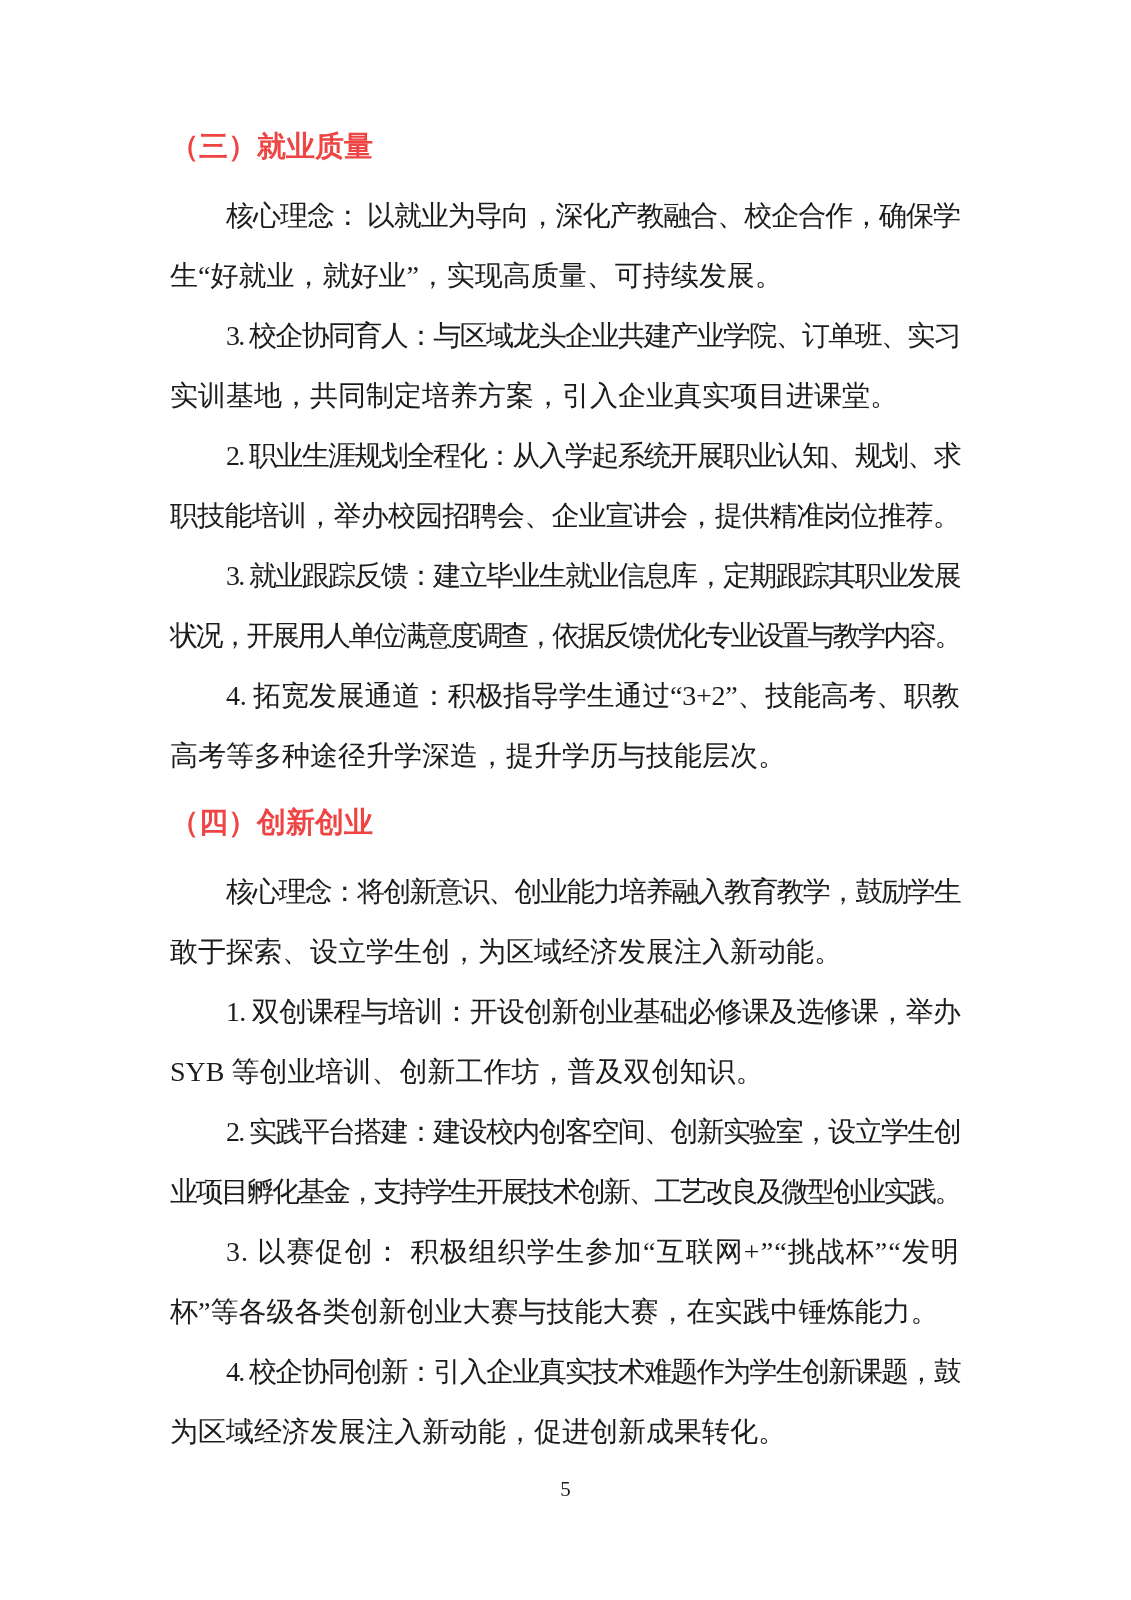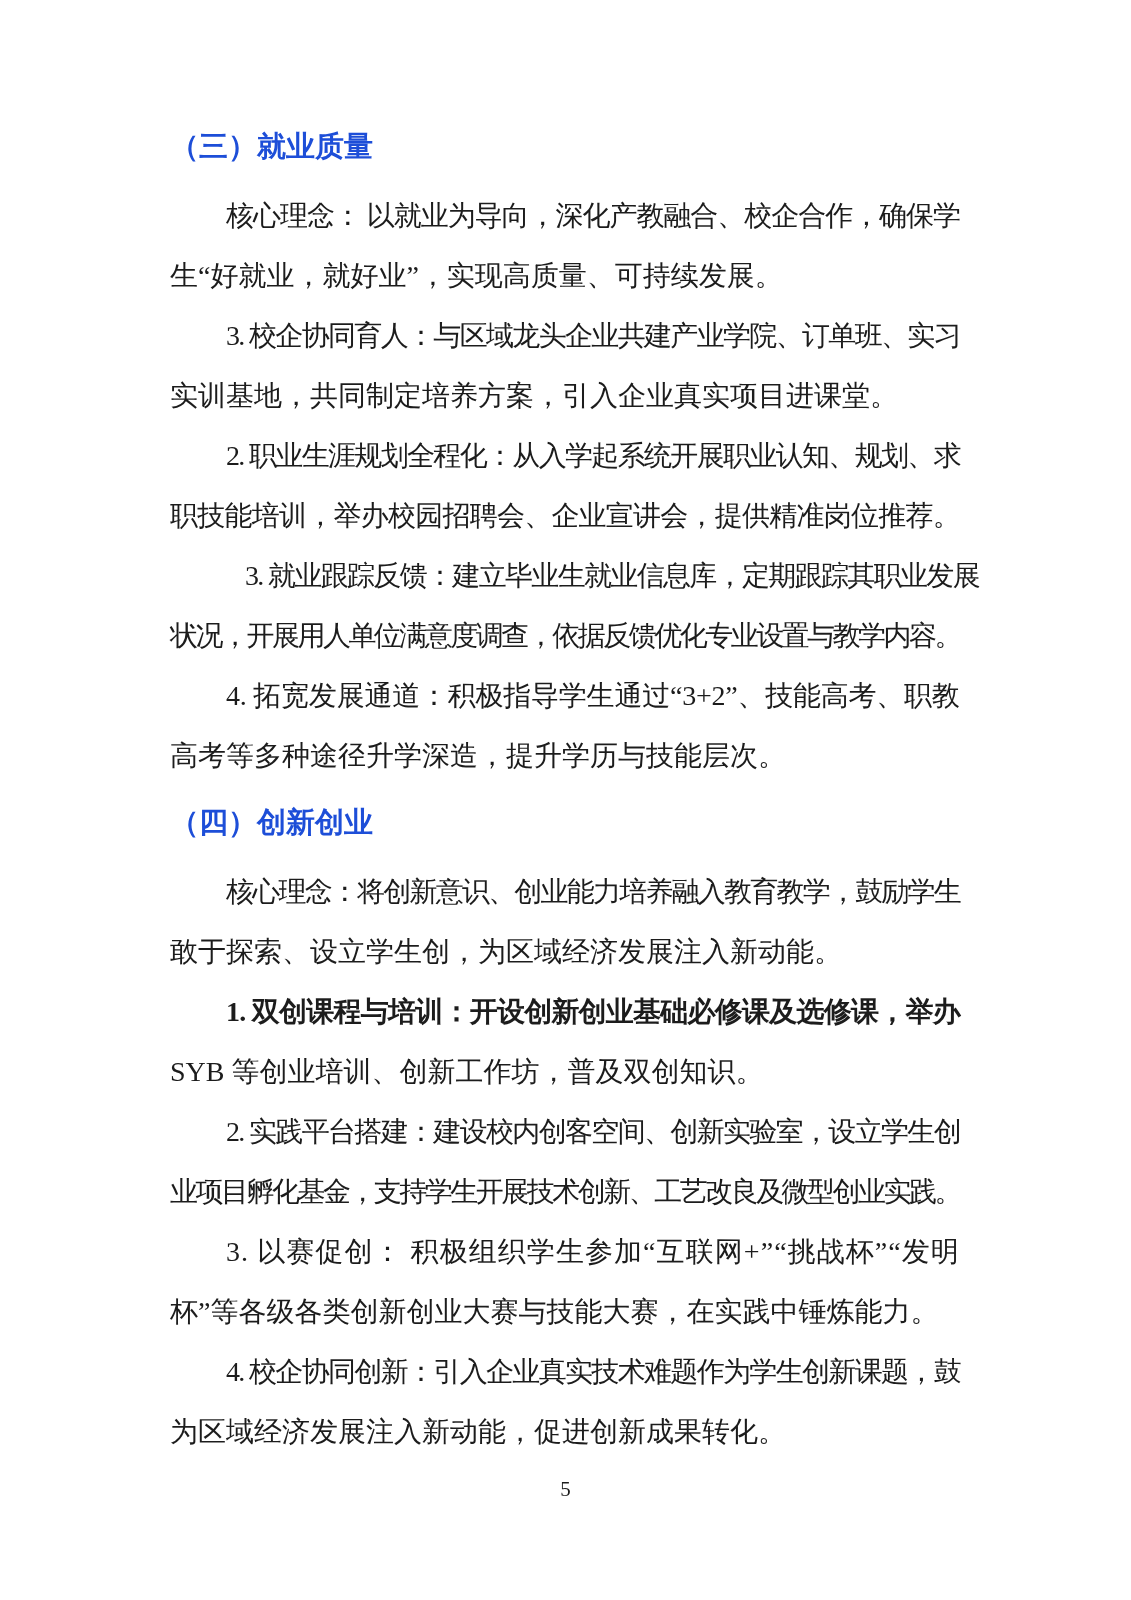--- a/index.html
+++ b/index.html
@@ -19,21 +19,21 @@
     position: absolute;
     left: 170px;
     top: 110px;
     width: 790px;
   }
   .heading {
     font-family: "Liberation Sans", sans-serif;
     font-weight: 700;
     font-size: 29px;
     line-height: 60px;
-    color: #1d4ed8;
+    color: #ef4444;
     margin: 6px 0 10px 0;
     white-space: nowrap;
   }
   .para {
     margin: 0;
   }
   .line {
     font-size: 28px;
     line-height: 60px;
     height: 60px;
@@ -69,34 +69,34 @@
     </div>
     <div class="para">
       <div class="line first stretch"><span style="letter-spacing: -1.66667px;">3. 校企协同育人：与区域龙头企业共建产业学院、订单班、实习</span></div>
       <div class="line"><span style="letter-spacing: 0px;">实训基地，共同制定培养方案，引入企业真实项目进课堂。</span></div>
     </div>
     <div class="para">
       <div class="line first stretch"><span style="letter-spacing: -1.66667px;">2. 职业生涯规划全程化：从入学起系统开展职业认知、规划、求</span></div>
       <div class="line"><span style="letter-spacing: -0.758621px;">职技能培训，举办校园招聘会、企业宣讲会，提供精准岗位推荐。</span></div>
     </div>
     <div class="para">
-      <div class="line first stretch"><span style="letter-spacing: -1.66667px; margin-left: 19px;">3. 就业跟踪反馈：建立毕业生就业信息库，定期跟踪其职业发展</span></div>
+      <div class="line first stretch"><span style="letter-spacing: -1.66667px;">3. 就业跟踪反馈：建立毕业生就业信息库，定期跟踪其职业发展</span></div>
       <div class="line"><span style="letter-spacing: -2.51613px;">状况，开展用人单位满意度调查，依据反馈优化专业设置与教学内容。</span></div>
     </div>
     <div class="para">
       <div class="line first stretch"><span style="letter-spacing: -0.225806px;">4. 拓宽发展通道：积极指导学生通过“3+2”、技能高考、职教</span></div>
       <div class="line"><span style="letter-spacing: 0px;">高考等多种途径升学深造，提升学历与技能层次。</span></div>
     </div>
     <div class="heading">（四）创新创业</div>
     <div class="para">
       <div class="line first stretch"><span style="letter-spacing: -1.78571px;">核心理念：将创新意识、创业能力培养融入教育教学，鼓励学生</span></div>
       <div class="line"><span style="letter-spacing: 0px;">敢于探索、设立学生创，为区域经济发展注入新动能。</span></div>
     </div>
     <div class="para">
-      <div class="line first stretch"><span style="letter-spacing: -0.758621px; font-weight: bold;">1. 双创课程与培训：开设创新创业基础必修课及选修课，举办</span></div>
+      <div class="line first stretch"><span style="letter-spacing: -0.758621px;">1. 双创课程与培训：开设创新创业基础必修课及选修课，举办</span></div>
       <div class="line"><span style="letter-spacing: 0px;">SYB 等创业培训、创新工作坊，普及双创知识。</span></div>
     </div>
     <div class="para">
       <div class="line first stretch"><span style="letter-spacing: -1.66667px;">2. 实践平台搭建：建设校内创客空间、创新实验室，设立学生创</span></div>
       <div class="line"><span style="letter-spacing: -2.51613px;">业项目孵化基金，支持学生开展技术创新、工艺改良及微型创业实践。</span></div>
     </div>
     <div class="para">
       <div class="line first stretch"><span style="letter-spacing: 1.06452px;">3. 以赛促创： 积极组织学生参加“互联网+”“挑战杯”“发明</span></div>
       <div class="line"><span style="letter-spacing: 0px; text-align: center;">杯”等各级各类创新创业大赛与技能大赛，在实践中锤炼能力。</span></div>
     </div>

